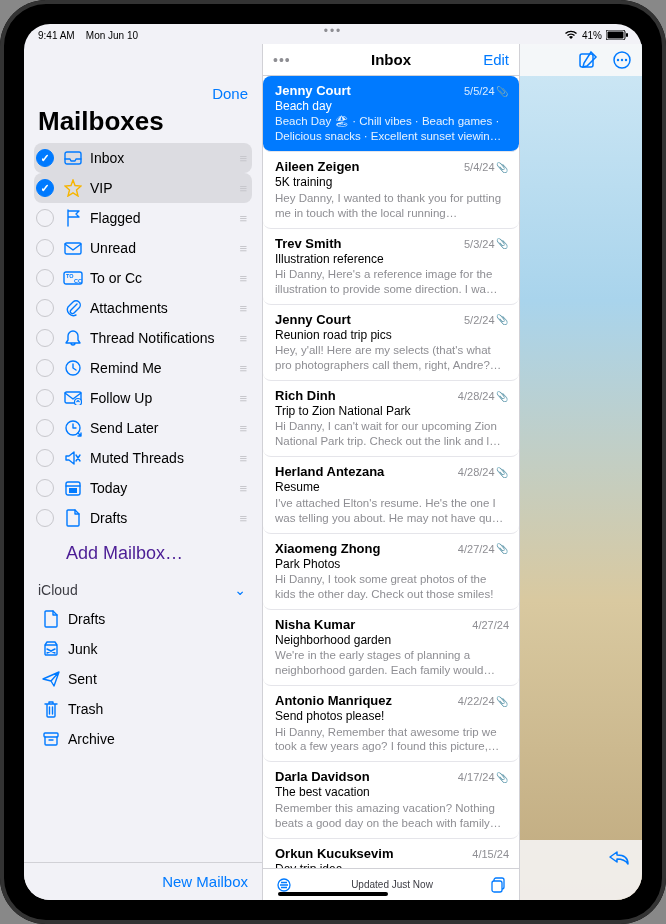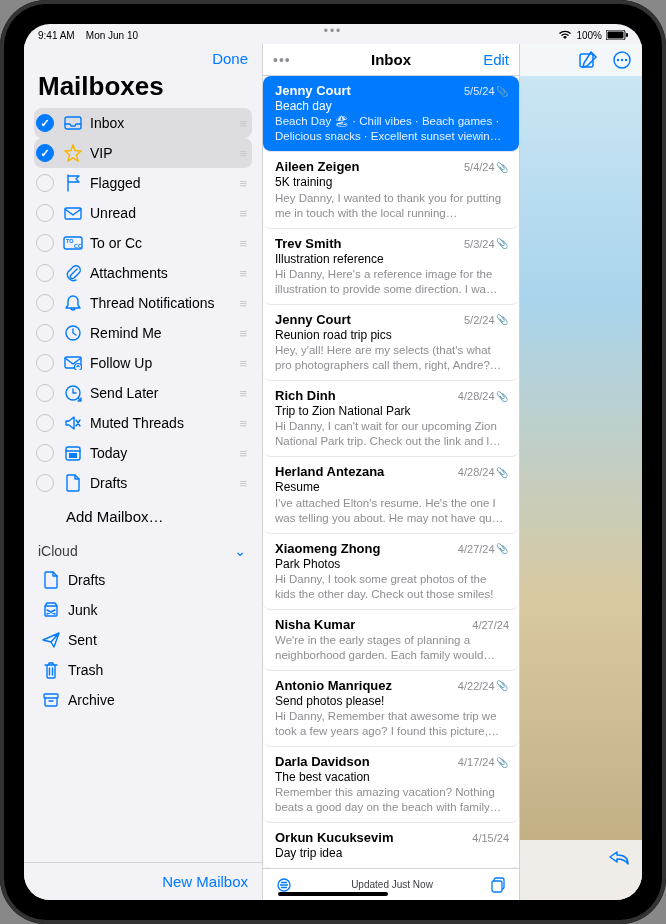--- a/index.html
+++ b/index.html
@@ -53,20 +53,21 @@
     flex: 1;
     display: flex;
     min-height: 0;
   }
   
   .sidebar {
     width: 238px;
     display: flex;
     flex-direction: column;
     background: #f2f2f7;
+    margin-top: 35px;
   }
   .sidebar-header {
     display: flex;
     justify-content: flex-end;
     padding: 6px 14px 4px 14px;
   }
   .done-btn {
     color: #007aff;
     font-size: 15px;
     font-weight: 500;
@@ -122,22 +123,22 @@
     color: #007aff;
   }
   .star-icon { color: #f7b500; }
   .item-label { margin-left: 6px; flex: 1; }
   .drag-handle {
     color: #c7c7cc;
     font-size: 13px;
     letter-spacing: -1px;
   }
   .add-mailbox {
-    color: #000000;
-    font-size: 15px;
+    color: #4c1d95;
+    font-size: 18px;
     padding: 10px 4px 12px 32px;
     cursor: pointer;
   }
   .section-header {
     display: flex;
     justify-content: space-between;
     align-items: center;
     padding: 6px 6px 6px 4px;
     font-size: 14px;
     color: #3c3c43;
@@ -296,21 +297,21 @@
         &nbsp;&nbsp;
         <span>Mon Jun 10</span>
       </div>
       <div class="multitask-pill">•••</div>
       <div class="right">
         <span>
           <svg width="14" height="10" viewBox="0 0 14 10">
               <path d="M7 9 L5 7 A3 3 0 0 1 9 7 Z M3 5 A6 6 0 0 1 11 5 L10 6 A4.5 4.5 0 0 0 4 6 Z M1 3 A9 9 0 0 1 13 3 L12 4 A7.5 7.5 0 0 0 2 4 Z" fill="#000"></path>
             </svg>
         </span>
-        <span>100%</span>
+        <span>41%</span>
         <span>
           <svg width="22" height="10" viewBox="0 0 22 10">
               <rect x="0" y="0" width="19" height="10" rx="2" fill="none" stroke="#000"></rect>
               <rect x="1.5" y="1.5" width="16" height="7" rx="1" fill="#000"></rect>
               <rect x="20" y="3" width="2" height="4" rx="1" fill="#000"></rect>
             </svg>
         </span>
       </div>
     </div>
 
@@ -581,20 +582,21 @@
                 <span class="msg-date">4/27/24 <span class="attach-icon">📎</span></span>
               </div>
               <div class="msg-subject">Park Photos</div>
               <div class="msg-preview">Hi Danny, I took some great photos of the kids the other day. Check out those smiles!</div>
             </div>
             <div class="msg">
               <div class="msg-top">
                 <span class="msg-sender">Nisha Kumar</span>
                 <span class="msg-date">4/27/24</span>
               </div>
+              <div class="msg-subject">Neighborhood garden</div>
               <div class="msg-preview">We're in the early stages of planning a neighborhood garden. Each family would…</div>
             </div>
             <div class="msg">
               <div class="msg-top">
                 <span class="msg-sender">Antonio Manriquez</span>
                 <span class="msg-date">4/22/24 <span class="attach-icon">📎</span></span>
               </div>
               <div class="msg-subject">Send photos please!</div>
               <div class="msg-preview">Hi Danny, Remember that awesome trip we took a few years ago? I found this picture,…</div>
             </div>

